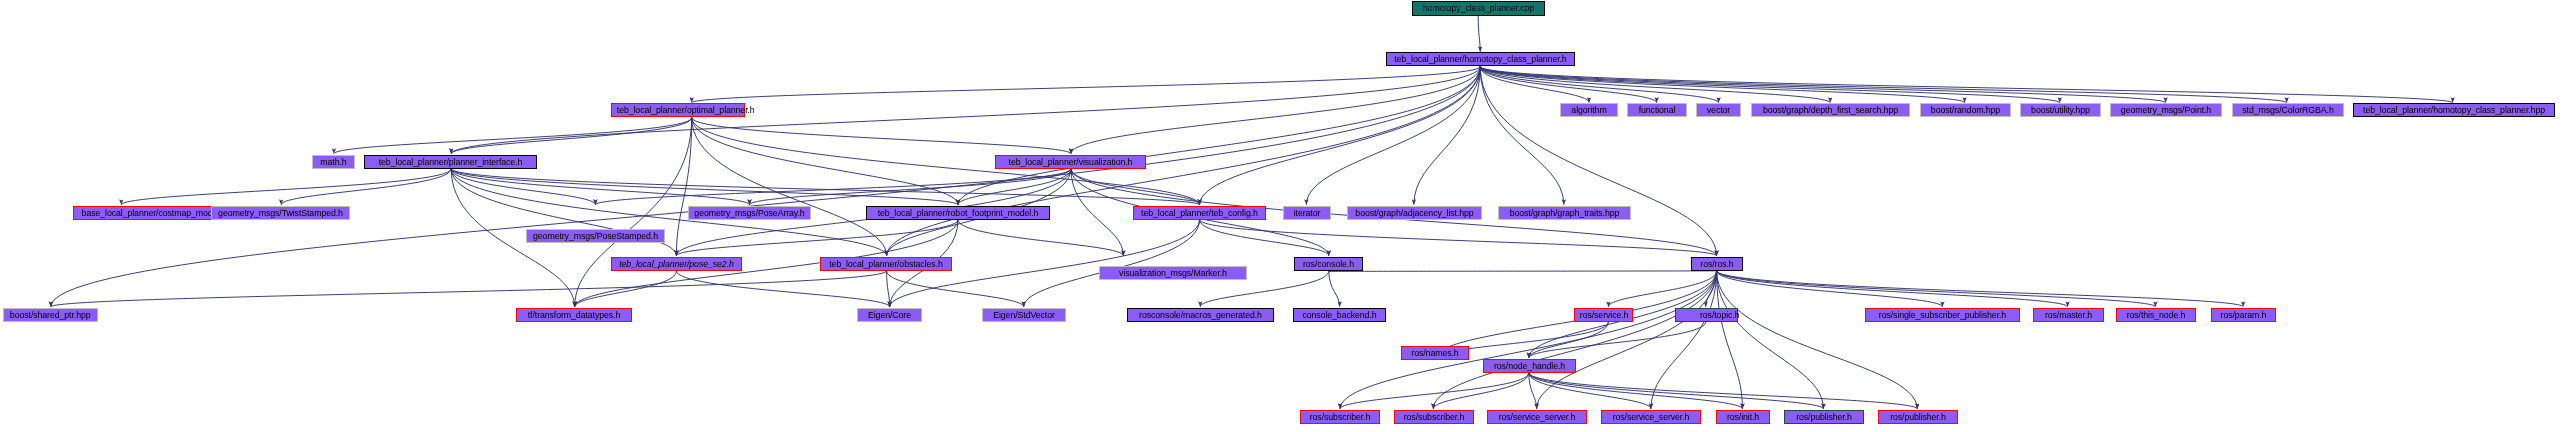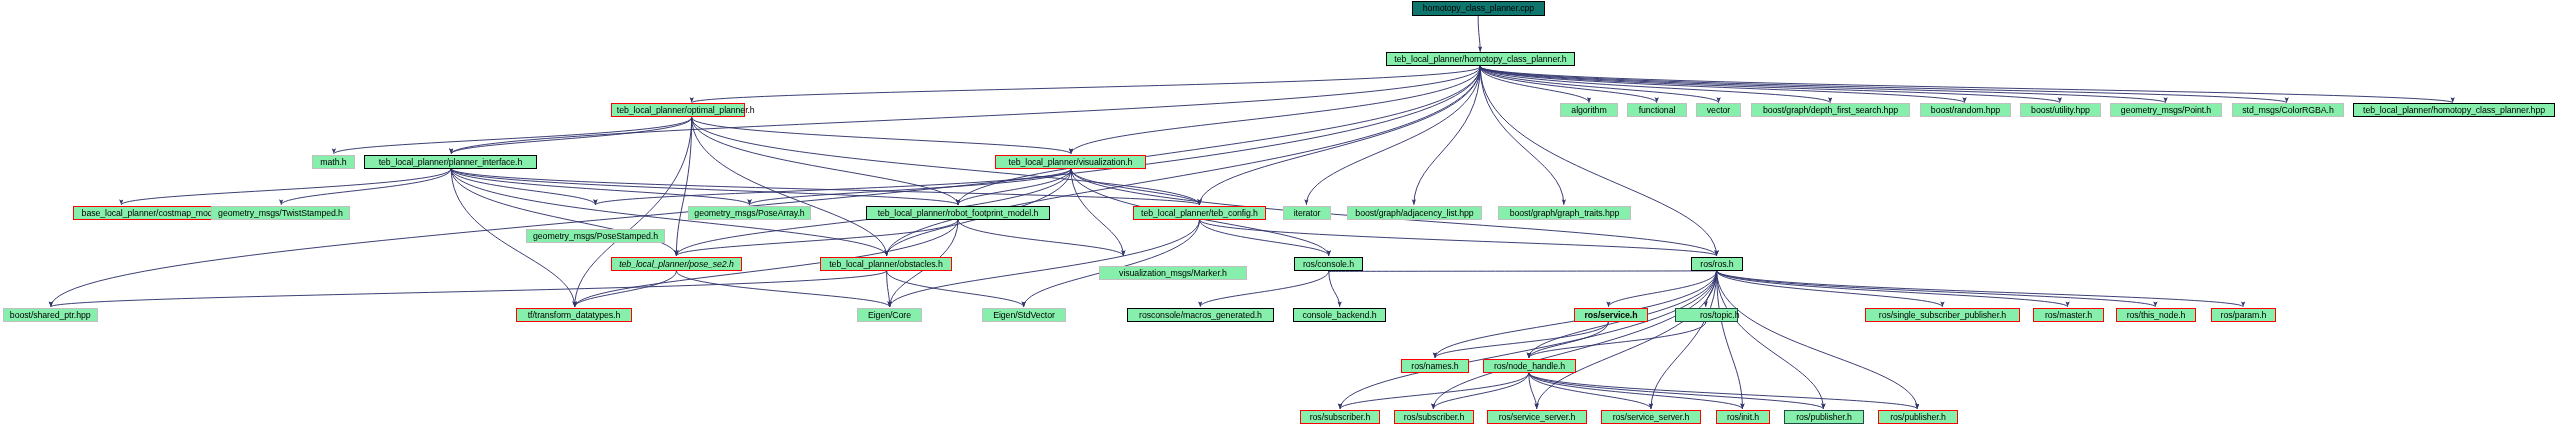--- a/index.html
+++ b/index.html
@@ -25,21 +25,21 @@
   }
   .node {
     position: absolute;
     box-sizing: border-box;
     height: 14.3px;
     line-height: 13px;
     text-align: center;
     white-space: nowrap;
     font-size: 8.8px;
     color: #000000;
-    background: #86efac;
+    background: #8b5cf6;
     border: 0.7px solid #c0c0c0;
     padding: 0 4.8px;
     letter-spacing: -0.1px;
     z-index: 5;
   }
   .node.root {
     background: #0f766e;
     border: 0.7px solid #000000;
   }
   .node.hl {
@@ -182,27 +182,27 @@
       <div class="node hl" style="left: 820px; top: 257px; width: 132px;">teb_local_planner/obstacles.h</div>
       <div class="node " style="left: 1057px; top: 266px; width: 148px; margin-left: 42px;">visualization_msgs/Marker.h</div>
       <div class="node dark" style="left: 1294px; top: 257px; width: 69px;">ros/console.h</div>
       <div class="node dark" style="left: 1691px; top: 257px; width: 52px;">ros/ros.h</div>
       <div class="node " style="left: 2.7px; top: 308px; width: 95px;">boost/shared_ptr.hpp</div>
       <div class="node hl" style="left: 516px; top: 308px; width: 116px;">tf/transform_datatypes.h</div>
       <div class="node " style="left: 857px; top: 308px; width: 65px;">Eigen/Core</div>
       <div class="node " style="left: 982px; top: 308px; width: 84px;">Eigen/StdVector</div>
       <div class="node dark" style="left: 1127px; top: 308px; width: 147px;">rosconsole/macros_generated.h</div>
       <div class="node dark" style="left: 1293px; top: 308px; width: 93px;">console_backend.h</div>
-      <div class="node hl" style="left: 1574px; top: 308px; width: 74px; font-weight: bold;">ros/service.h</div>
+      <div class="node hl" style="left: 1574px; top: 308px; width: 59px;">ros/service.h</div>
       <div class="node teal" style="left: 1675px; top: 308px; width: 63px; padding-left: 24px;">ros/topic.h</div>
       <div class="node hl" style="left: 1865px; top: 308px; width: 155px;">ros/single_subscriber_publisher.h</div>
       <div class="node hl" style="left: 2033px; top: 308px; width: 71px;">ros/master.h</div>
       <div class="node hl" style="left: 2116px; top: 308px; width: 80px; text-align: center;">ros/this_node.h</div>
       <div class="node hl" style="left: 2211px; top: 308px; width: 65px;">ros/param.h</div>
-      <div class="node hl" style="left: 1401px; top: 359px; width: 68px;">ros/names.h</div>
+      <div class="node hl" style="left: 1401px; top: 346px; width: 68px;">ros/names.h</div>
       <div class="node hl" style="left: 1483px; top: 359px; width: 93px;">ros/node_handle.h</div>
       <div class="node hl" style="left: 1300px; top: 410px; width: 80px;">ros/subscriber.h</div>
       <div class="node hl" style="left: 1394px; top: 410px; width: 80px;">ros/subscriber.h</div>
       <div class="node hl" style="left: 1487px; top: 410px; width: 100px;">ros/service_server.h</div>
       <div class="node hl" style="left: 1601px; top: 410px; width: 100px;">ros/service_server.h</div>
       <div class="node hl" style="left: 1716px; top: 410px; width: 54px;">ros/init.h</div>
       <div class="node teal" style="left: 1784px; top: 410px; width: 80px;">ros/publisher.h</div>
       <div class="node hl" style="left: 1878px; top: 410px; width: 80px;">ros/publisher.h</div>
     </div>
 </div>

